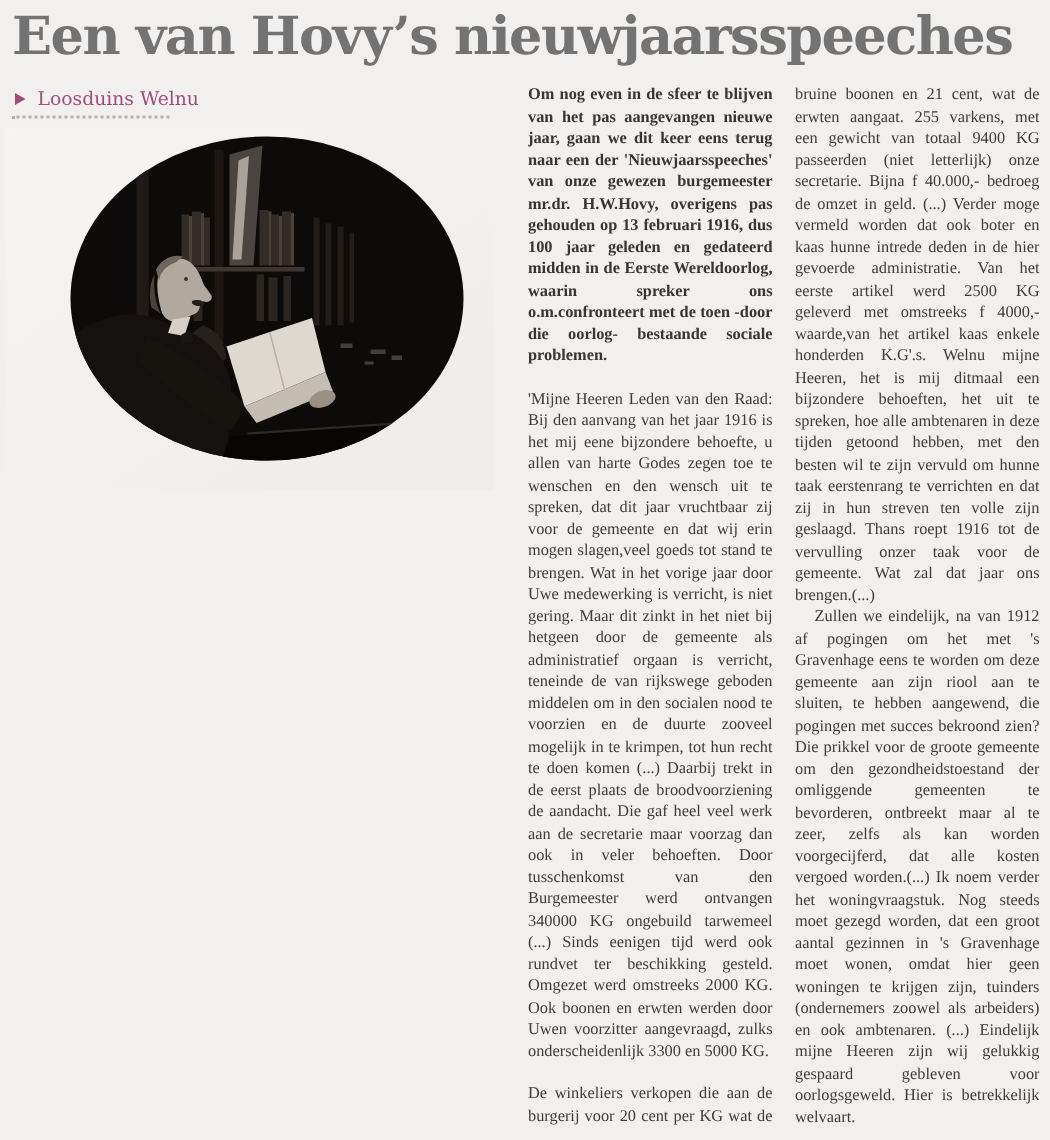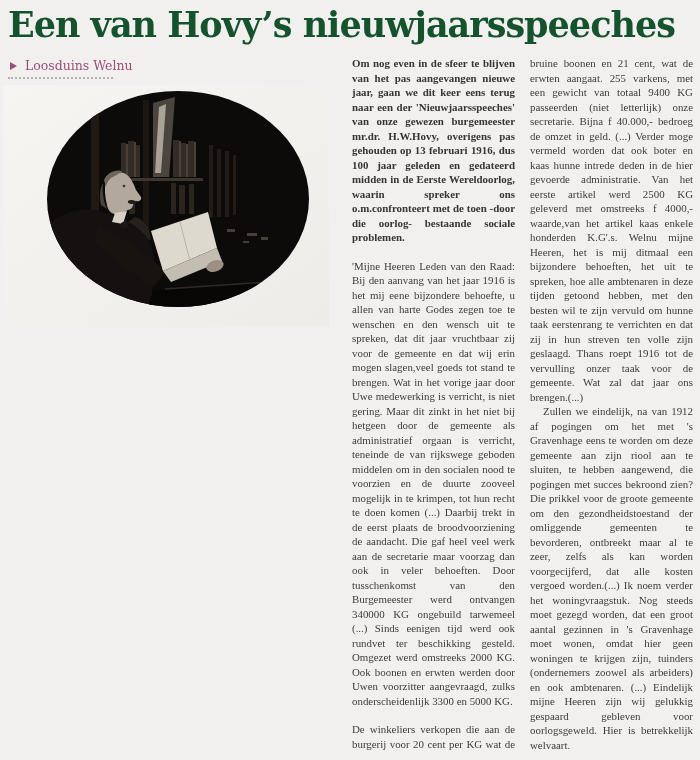--- a/index.html
+++ b/index.html
@@ -4,21 +4,21 @@
 <style>
   html,body{margin:0;padding:0;background:#f1f0ee;}
   .page{
     position:relative;width:700px;height:760px;background:#f1f0ee;
     font-family:"Liberation Serif",serif;overflow:hidden;
   }
   .page-title{
     position:absolute;left:8px;top:0px;margin:0;
     font-family:"DejaVu Serif",serif;font-weight:700;
     font-size:35px;line-height:50px;letter-spacing:-1px;
-    color:#14532d;white-space:nowrap;
+    color:#737373;white-space:nowrap;
   }
   .category{
     position:absolute;left:10px;top:58px;
     display:flex;align-items:center;gap:8px;
     font-family:"DejaVu Serif",serif;font-size:12.5px;
     color:#9c4e79;cursor:pointer;text-decoration:none;
   }
   .arrow-icon{
     width:0;height:0;display:inline-block;
     border-left:7px solid #9c4e79;

